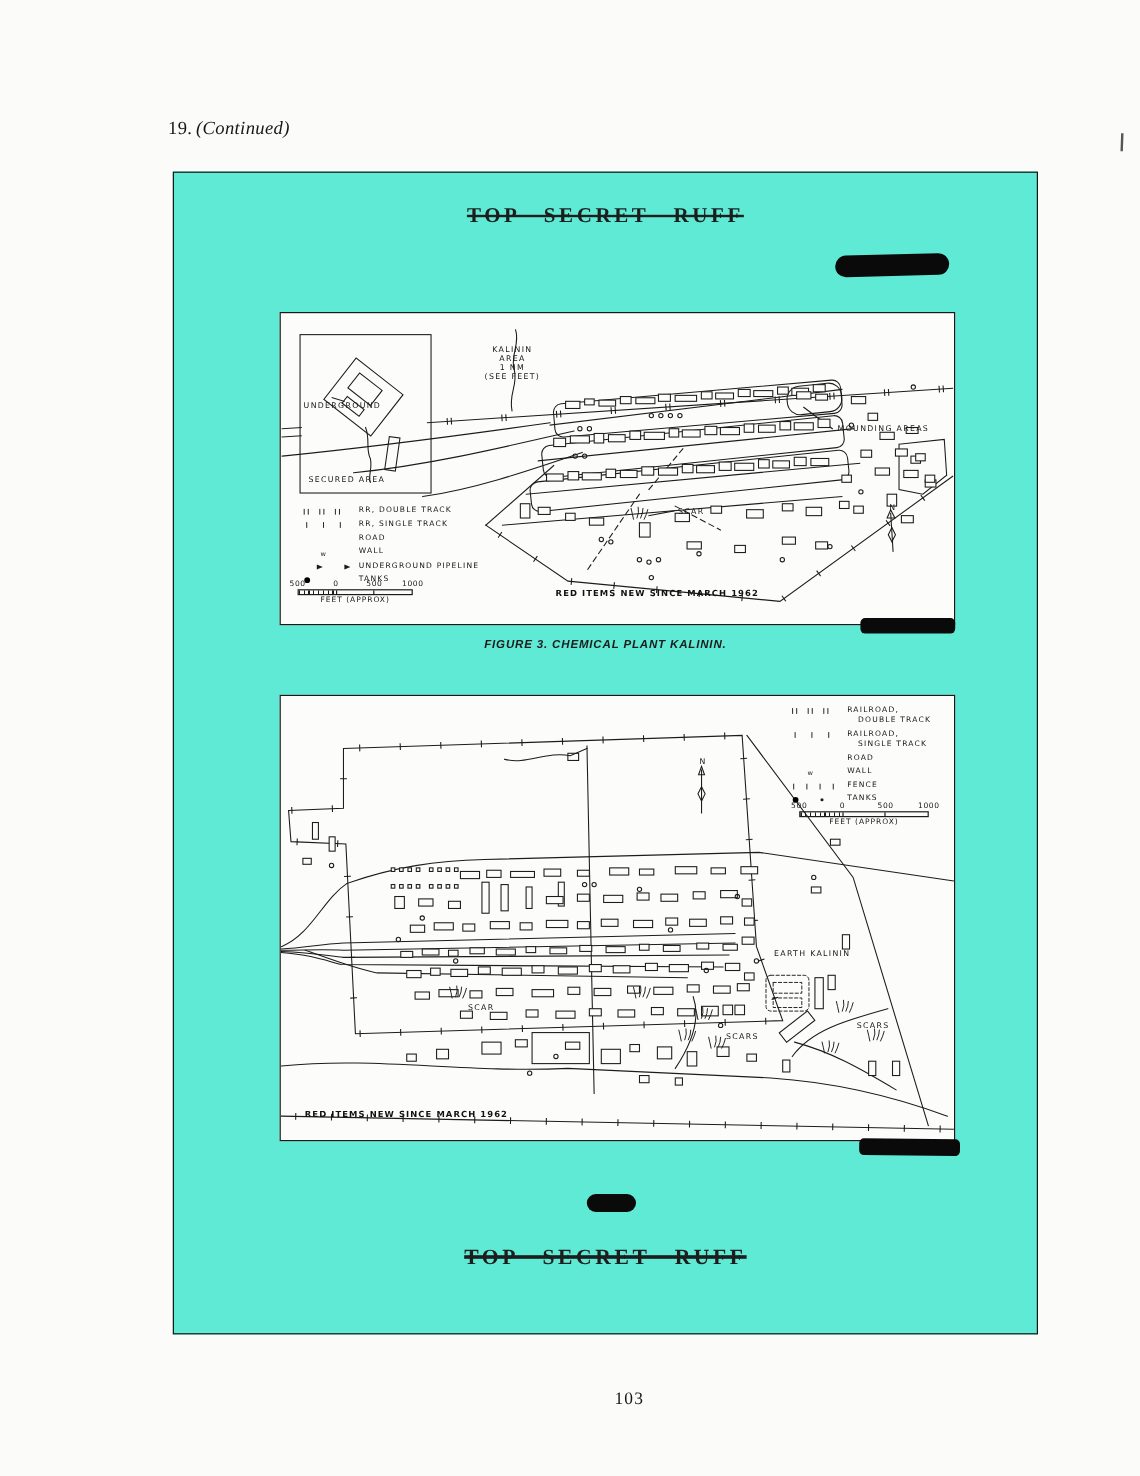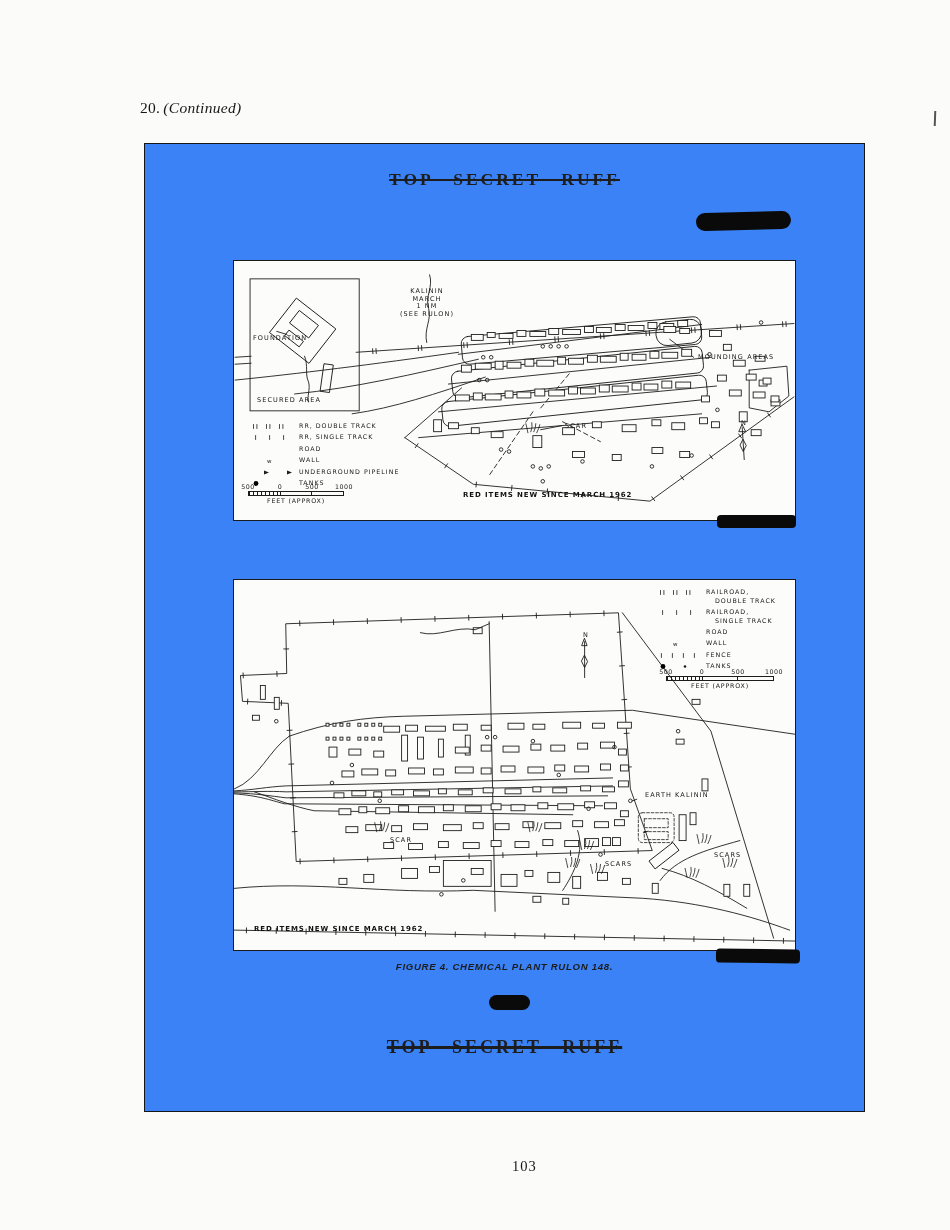--- a/index.html
+++ b/index.html
@@ -1,20 +1,20 @@
 <!DOCTYPE html>
 <html><head>
 <meta charset="utf-8">
 <style>
 *{margin:0;padding:0;box-sizing:border-box}
 html,body{width:950px;height:1230px}
 body{position:relative;background:#fbfbf9;color:#161616;font-family:"Liberation Serif",serif;overflow:hidden}
 .header{position:absolute;left:140px;top:99px;font-size:15.5px;letter-spacing:.3px}
 .header i{margin-left:3px}
-.outer-box{position:absolute;left:144px;top:143px;width:721px;height:969px;border:1.8px solid #161616;background:#3b82f6}
+.outer-box{position:absolute;left:144px;top:143px;width:721px;height:969px;border:1.8px solid #161616;background:#5eead4}
 .ts{position:absolute;left:0;right:0;text-align:center;font-family:"Liberation Serif",serif;font-weight:700;letter-spacing:3px;word-spacing:13px;color:#1d1d1d;text-decoration:line-through;text-decoration-thickness:2.4px}
 .ts-top{top:25px;font-size:17.5px}
 .ts-bottom{top:893px;font-size:18px;text-decoration-thickness:2.8px}
 .redact{position:absolute;background:#0a0a0a}
 .r1{left:551px;top:68px;width:95px;height:18px;border-radius:9px;transform:rotate(-1.5deg)}
 .r2{left:572px;top:371px;width:79px;height:13px;border-radius:4px}
 .r3{left:571px;top:805px;width:84px;height:14px;border-radius:4px;transform:rotate(.6deg)}
 .r4{left:344px;top:851px;width:41px;height:15px;border-radius:8px}
 .fig{position:absolute;left:88px;width:563px;border:1.4px solid #1a1a1a;background:#fcfcfb}
 .fig3{top:116px;height:261px}
@@ -53,21 +53,21 @@
 .scale-nums span{position:absolute;transform:translateX(-50%)}
 .scale-bar{height:4.5px;border:1px solid #1c1c1c;display:flex}
 .scale-bar i{flex:1;border-right:1px solid #1c1c1c}
 .scale-bar i:last-child{border-right:none}
 .scale-bar i.f{background:repeating-linear-gradient(90deg,#1c1c1c 0 1px,transparent 1px 4px)}
 .scale-unit{text-align:center;margin-top:1.5px;letter-spacing:.8px}
 </style>
 </head>
 <body>
 
-<div class="header"><span>20.</span><i>(Continued)</i></div>
+<div class="header"><span>19.</span><i>(Continued)</i></div>
 
 <div class="outer-box">
 
   <div class="ts ts-top">TOP SECRET RUFF</div>
   <div class="redact r1"></div>
 
   <div class="fig fig3">
     <svg class="map" viewBox="0 0 563 261">
       <defs>
         <g id="sq" class="sqg">
@@ -255,25 +255,25 @@
           <circle cx="350" cy="202" r="1.8"></circle>
           <circle cx="420" cy="207" r="1.8"></circle>
           <circle cx="460" cy="196" r="1.8"></circle>
           <circle cx="310" cy="222" r="1.8"></circle>
         </g>
       <use href="#sq" x="298" y="172"></use>
     </svg>
 
     <div class="maplabel block center" style="left:158px;top:27px;width:70px">
       <span>KALININ</span>
-      <span>MARCH</span>
+      <span>AREA</span>
       <span>1 NM</span>
-      <span>(SEE RULON)</span>
+      <span>(SEE FEET)</span>
     </div>
-    <div class="maplabel" style="left:19px;top:73px">FOUNDATION</div>
+    <div class="maplabel" style="left:19px;top:73px">UNDERGROUND</div>
     <div class="maplabel" style="left:23px;top:135px">SECURED AREA</div>
     <div class="maplabel" style="left:331px;top:161px">SCAR</div>
     <div class="maplabel" style="left:464px;top:92px">MOUNDING AREAS</div>
     <div class="maplabel" style="left:507px;top:158px">N</div>
 
     <div class="lgd" style="left:14px;top:161px">
       <div class="lgd-row">
         <svg>
             <line x1="2" y1="4.5" x2="44" y2="4.5"></line>
             <line x1="5.4999998092651365" y1="6.9" x2="5.4999998092651365" y2="2.1" class="tick"></line>
@@ -337,20 +337,21 @@
           <i></i>
           <i></i>
         </div>
       <div class="scale-unit">FEET (APPROX)</div>
     </div>
 
     <div class="note" style="left:229px;top:230px">RED ITEMS NEW SINCE MARCH 1962</div>
   </div>
 
   <div class="redact r2"></div>
+  <div class="caption c3">FIGURE 3. CHEMICAL PLANT KALININ.</div>
 
   <div class="fig fig4">
     <svg class="map" viewBox="0 0 563 372">
       <g class="ln">
         <path d="M52,44 L386,33 L398,210 L420,272 L62,283 L54,124 L8,122 L6,96 L52,94 Z"></path>
         <g transform="translate(432,277) rotate(-38)">
             <rect class="gate" x="-15" y="-5" width="30" height="10"></rect>
           </g>
         <line class="thin" x1="256" y1="42" x2="262" y2="333"></line>
         <path class="thin" d="M187,53 C205,58 222,46 242,50 L256,44"></path>
@@ -672,19 +673,18 @@
 
     <div class="maplabel" style="left:349px;top:51px">N</div>
     <div class="maplabel" style="left:411px;top:211px">EARTH KALININ</div>
     <div class="maplabel" style="left:156px;top:256px">SCAR</div>
     <div class="maplabel" style="left:371px;top:280px">SCARS</div>
     <div class="maplabel" style="left:480px;top:271px">SCARS</div>
     <div class="note" style="left:20px;top:345px">RED ITEMS NEW SINCE MARCH 1962</div>
   </div>
 
   <div class="redact r3"></div>
-  <div class="caption c4">FIGURE 4. CHEMICAL PLANT RULON 148.</div>
   <div class="redact r4"></div>
   <div class="ts ts-bottom">TOP SECRET RUFF</div>
 </div>
 
 <div class="pageno">103</div>
 <div class="artifact"></div>
 
 </body></html>

